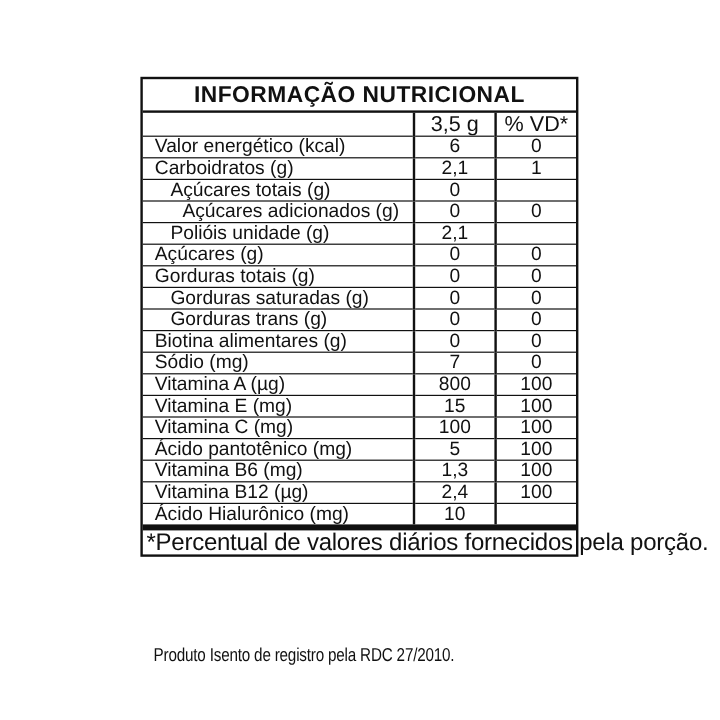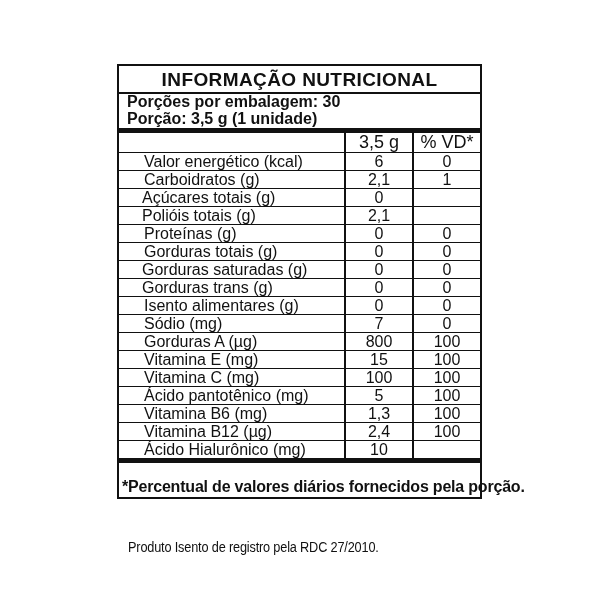--- a/index.html
+++ b/index.html
@@ -55,53 +55,48 @@
     overflow: hidden;
     vertical-align: middle;
   }
   tr.hdr td {
     height: 19px;
     font-size: 18px;
     font-weight: 400;
   }
   table.nutrients tr + tr td { border-top: 1.5px solid #111111; }
   td.c2, td.c3 { border-left: 2px solid #111111; text-align: center; }
-  td.lbl { padding-left: 25px; }
+  td.lbl { padding-left: 10px; }
   td.lbl.ind1 { padding-left: 23px; }
   td.lbl.ind2 { padding-left: 33px; }
   .footnote {
     border-top: 5px solid #111111;
-    font-size: 16px;
+    font-size: 20px;
     line-height: 16px;
     letter-spacing: -0.2px;
-    padding: 16px 1px 2px 3px;
-    white-space: nowrap;
-    font-weight: bold;
+    padding: 2px 1px 2px 3px;
+    white-space: nowrap;
   }
   .reg-note {
     margin: 7px 0 0 128px;
     font-size: 15.5px;
     letter-spacing: -0.2px;
     transform: scaleX(0.82);
     transform-origin: left center;
     white-space: nowrap;
   }
 </style>
 </head>
 <body>
 
 <div class="page">
   <div class="label-box">
 
     <div class="title">INFORMAÇÃO NUTRICIONAL</div>
 
-    <div class="serving">
-      <div>Porções por embalagem: 30</div>
-      <div>Porção: 3,5 g (1 unidade)</div>
-    </div>
 
     <table class="nutrients">
       <colgroup>
         <col style="width:226px">
         <col style="width:68px">
         <col>
       </colgroup>
       <tbody>
           <tr class="hdr">
         <td class="lbl"></td>
@@ -118,56 +113,61 @@
         <td class="lbl">Carboidratos (g)</td>
         <td class="c2">2,1</td>
         <td class="c3">1</td>
       </tr>
       <tr>
         <td class="lbl ind1">Açúcares totais (g)</td>
         <td class="c2">0</td>
         <td class="c3"></td>
       </tr>
       <tr>
-        <td class="lbl ind1">Polióis totais (g)</td>
+        <td class="lbl ind2">Açúcares adicionados (g)</td>
+        <td class="c2">0</td>
+        <td class="c3">0</td>
+      </tr>
+      <tr>
+        <td class="lbl ind1">Polióis unidade (g)</td>
         <td class="c2">2,1</td>
         <td class="c3"></td>
       </tr>
       <tr>
-        <td class="lbl">Proteínas (g)</td>
+        <td class="lbl">Açúcares (g)</td>
         <td class="c2">0</td>
         <td class="c3">0</td>
       </tr>
       <tr>
         <td class="lbl">Gorduras totais (g)</td>
         <td class="c2">0</td>
         <td class="c3">0</td>
       </tr>
       <tr>
         <td class="lbl ind1">Gorduras saturadas (g)</td>
         <td class="c2">0</td>
         <td class="c3">0</td>
       </tr>
       <tr>
         <td class="lbl ind1">Gorduras trans (g)</td>
         <td class="c2">0</td>
         <td class="c3">0</td>
       </tr>
       <tr>
-        <td class="lbl">Isento alimentares (g)</td>
+        <td class="lbl">Biotina alimentares (g)</td>
         <td class="c2">0</td>
         <td class="c3">0</td>
       </tr>
       <tr>
         <td class="lbl">Sódio (mg)</td>
         <td class="c2">7</td>
         <td class="c3">0</td>
       </tr>
       <tr>
-        <td class="lbl">Gorduras A (µg)</td>
+        <td class="lbl">Vitamina A (µg)</td>
         <td class="c2">800</td>
         <td class="c3">100</td>
       </tr>
       <tr>
         <td class="lbl">Vitamina E (mg)</td>
         <td class="c2">15</td>
         <td class="c3">100</td>
       </tr>
       <tr>
         <td class="lbl">Vitamina C (mg)</td>

